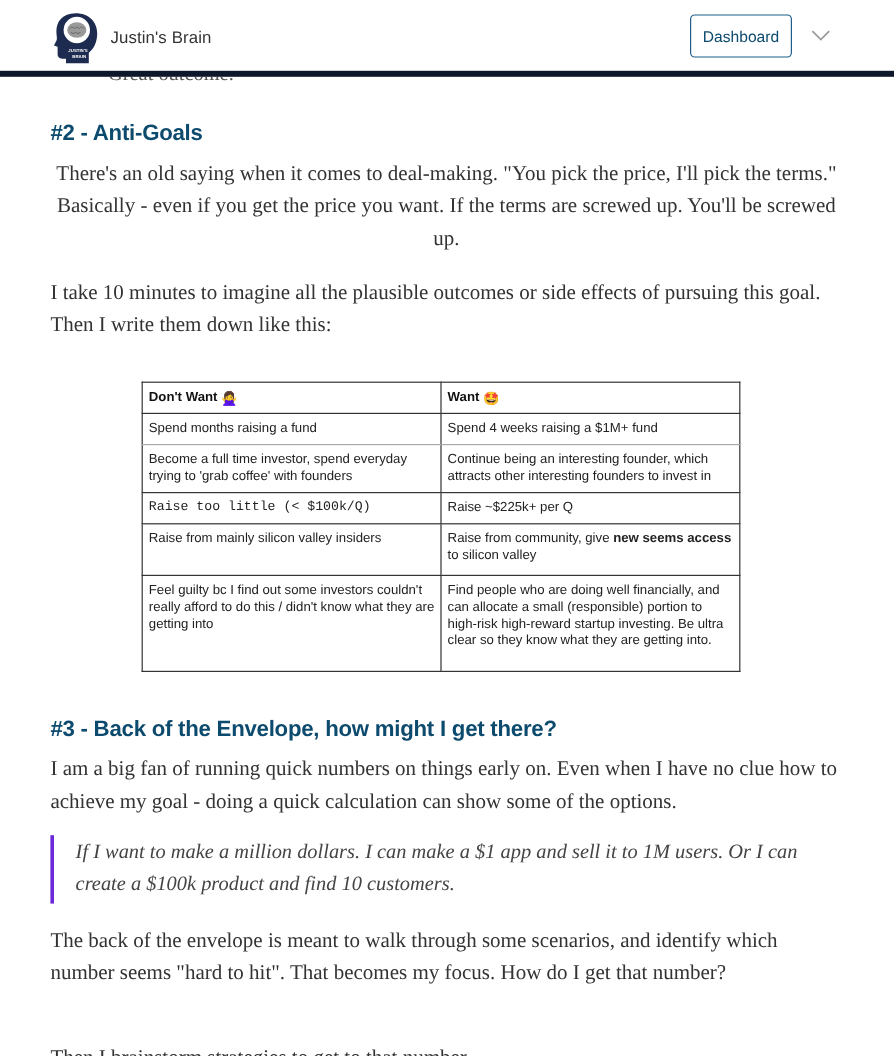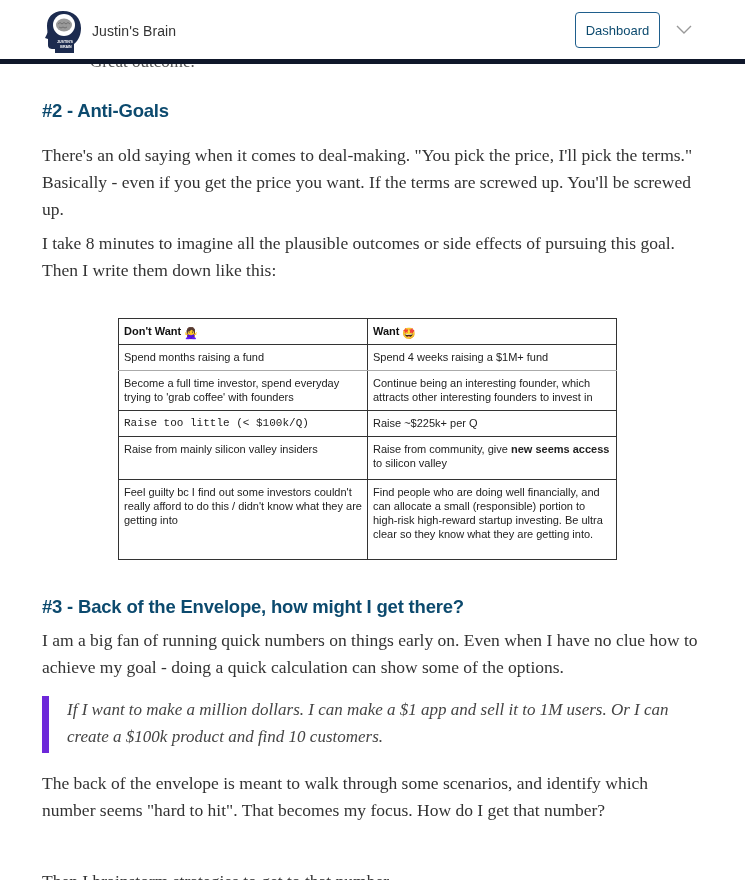--- a/index.html
+++ b/index.html
@@ -48,21 +48,21 @@
   .tbl td, .tbl th {
     border: 1px solid #333; padding: 5px 5px 4px 5px; vertical-align: top; text-align: left;
     width: 50%;
   }
   .tbl th { font-weight: bold; color: #111; height: 26px; }
   .tbl tr.row-light td { border-bottom-color: #aaa; }
   .emoji { display: inline-block; vertical-align: -2px; margin-left: 3px; }
 
   .quote {
     position: absolute; left: 0; top: 696px; width: 660px; height: 57px;
-    border-left: 7px solid #6d28d9; padding-left: 18px;
+    border-left: 3px solid #6d28d9; padding-left: 18px;
   }
   .quote p {
     font-style: italic; font-size: 17px; line-height: 27px; color: #444;
   }
 </style>
 </head>
 <body>
 
 <div class="topbar">
   <div class="brand">
@@ -79,22 +79,22 @@
   <div class="dash-btn">Dashboard</div>
   <svg class="chev" viewBox="0 0 18 14">
     <polyline points="2,4 9,11 16,4" fill="none" stroke="#999" stroke-width="1.4"></polyline>
   </svg>
 </div>
 
 <div class="cut-text">Great outcome.</div>
 
 <div class="content">
   <h2 style="top:100px;">#2 - Anti-Goals</h2>
-  <p class="body" style="top:142px;">There's an old saying when it comes to deal-making. "You pick the price, I'll pick the terms." Basically - even if you get the price you want. If the terms are screwed up. You'll be screwed up.</p>
-  <p class="body" style="top:230px;">I take 8 minutes to imagine all the plausible outcomes or side effects of pursuing this goal. Then I write them down like this:</p>
+  <p class="body" style="top:131px;text-align:center;">There's an old saying when it comes to deal-making. "You pick the price, I'll pick the terms." Basically - even if you get the price you want. If the terms are screwed up. You'll be screwed up.</p>
+  <p class="body" style="top:230px;">I take 10 minutes to imagine all the plausible outcomes or side effects of pursuing this goal. Then I write them down like this:</p>
 </div>
 
 <table class="tbl">
   <tbody>
       <tr>
     <th><span>Don't Want</span><span class="emoji">🙅‍♀️</span></th>
     <th><span>Want</span><span class="emoji">🤩</span></th>
   </tr>
   <tr class="row-light">
     <td style="height:26px;">Spend months raising a fund</td>

